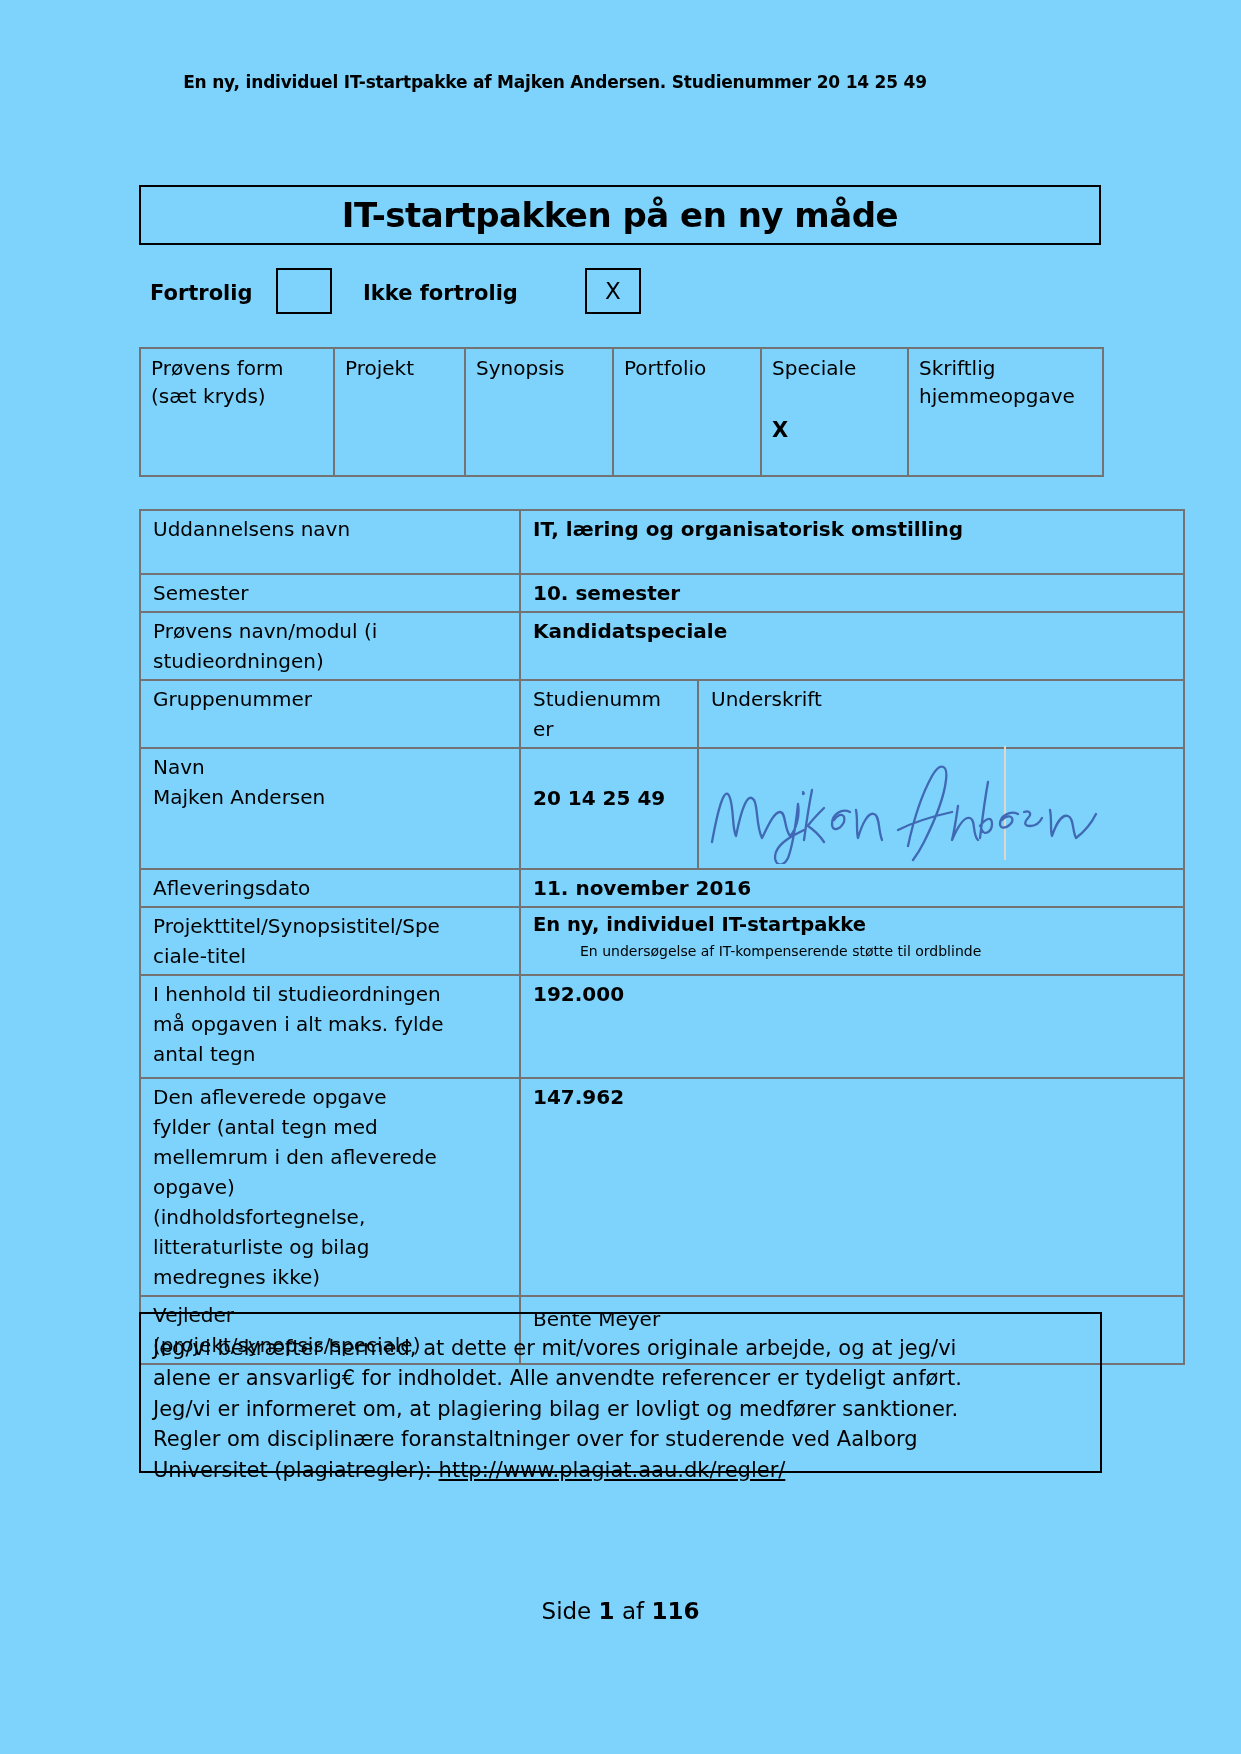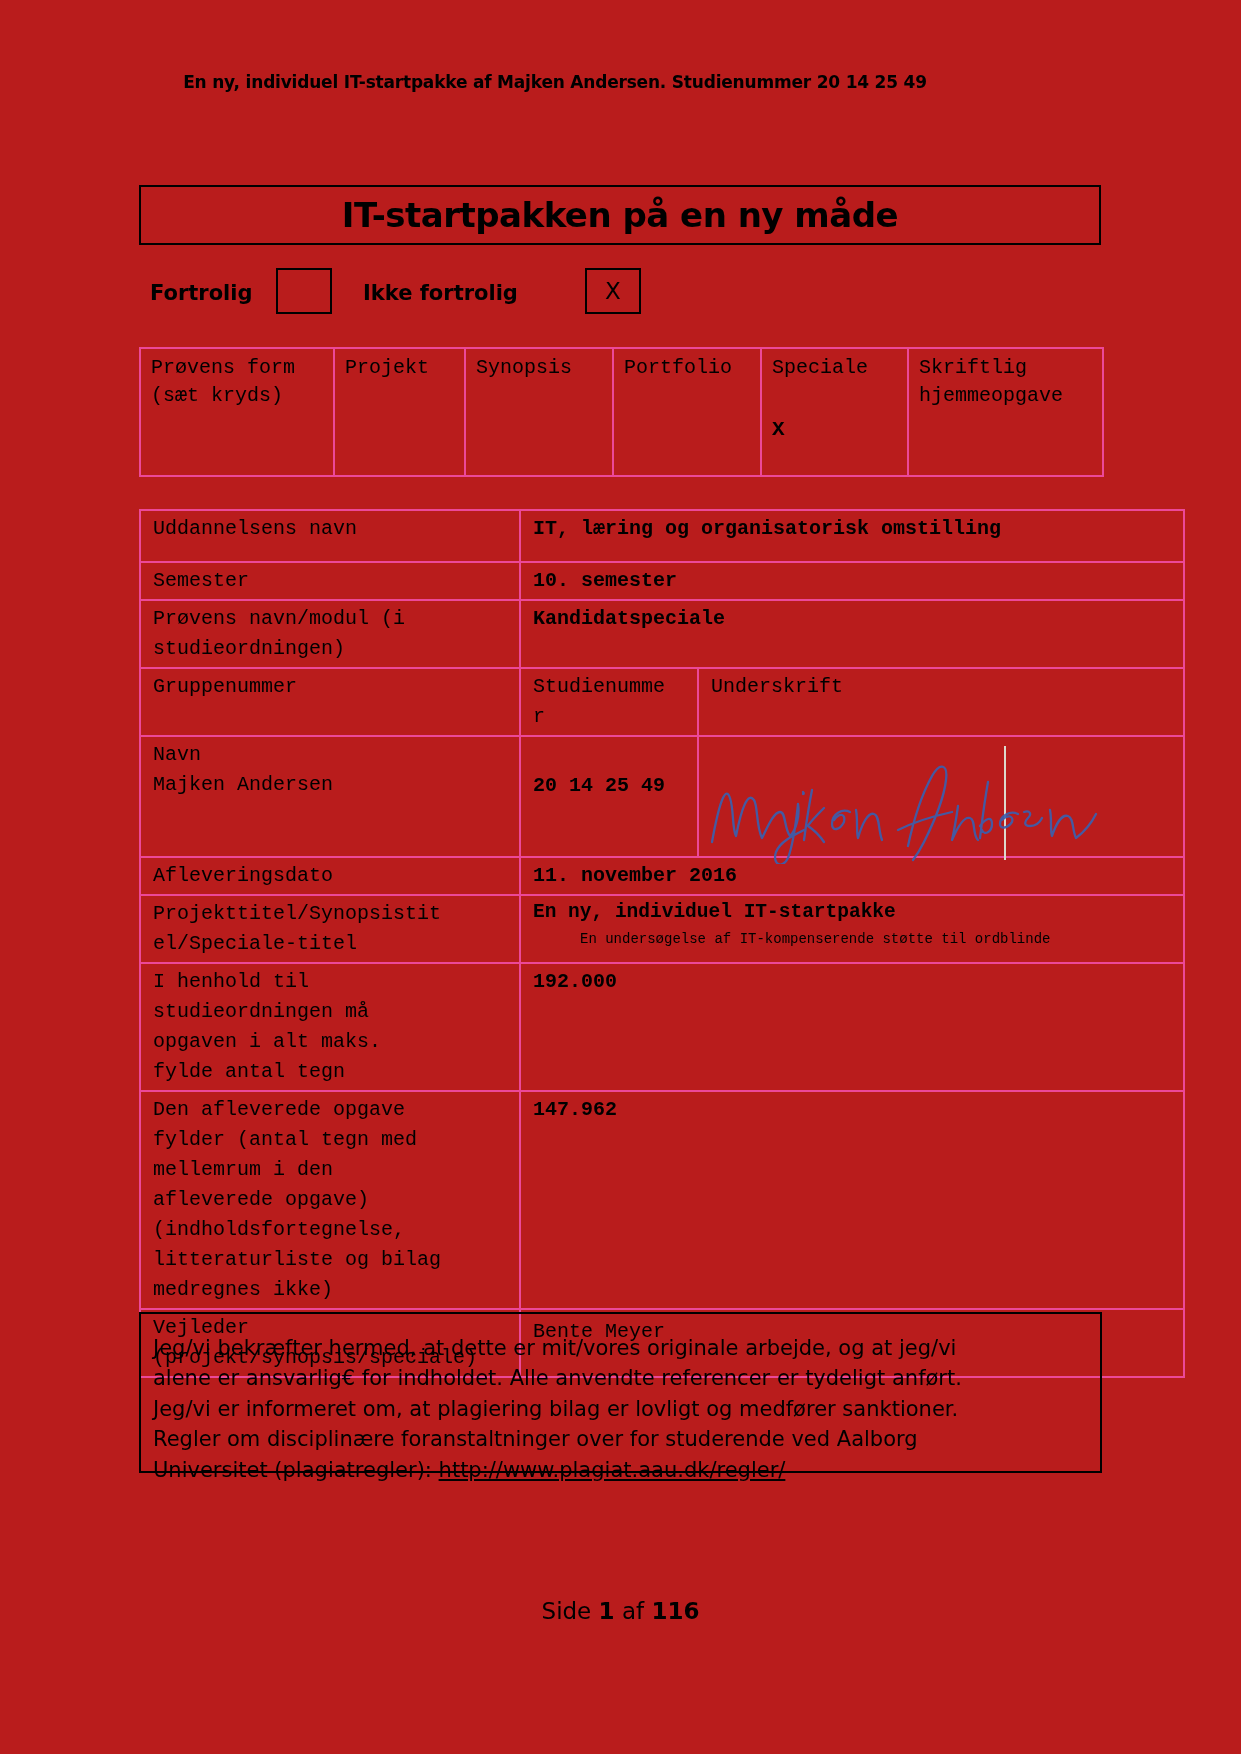--- a/index.html
+++ b/index.html
@@ -1,17 +1,17 @@
 <!DOCTYPE html>
 <html><head>
 <meta charset="utf-8">
 <style>
   html,body{margin:0;padding:0;background:#ffffff;}
   .page{
-    position:relative;width:1241px;height:1754px;background:#b91c1c;
+    position:relative;width:1241px;height:1754px;background:#7dd3fc;
     font-family:"DejaVu Sans","Liberation Sans",sans-serif;color:#000;
     overflow:hidden;
   }
   .doc-header{
     position:absolute;top:72px;left:0;width:1110px;text-align:center;
     font-size:17px;font-weight:bold;letter-spacing:-0.2px;
   }
   .title-box{
     position:absolute;left:139px;top:185px;width:962px;height:60px;
     border:2px solid #000;box-sizing:border-box;
@@ -22,21 +22,21 @@
   .conf-label.first{left:150px;}
   .conf-label.second{left:363px;}
   .conf-box{
     position:absolute;top:268px;width:56px;height:46px;border:2px solid #000;
     box-sizing:border-box;display:flex;align-items:center;justify-content:center;
     font-size:23px;font-weight:400;
   }
   .conf-box.first{left:276px;}
   .conf-box.second{left:585px;}
   table{border-collapse:collapse;table-layout:fixed;}
-  td{border:2px solid #ec4899;vertical-align:top;box-sizing:border-box;font-family:Liberation Mono, monospace;}
+  td{border:2px solid #737373;vertical-align:top;box-sizing:border-box;}
   .exam-table{position:absolute;left:139px;top:347px;width:963px;height:130px;}
   .exam-table td{font-size:20px;line-height:28px;padding:5px 8px 5px 10px;}
   .opt-x{font-weight:bold;font-size:21px;margin-top:34px;}
   .info-table{position:absolute;left:139px;top:509px;width:1044px;height:803px;}
   .info-table td{font-size:20px;line-height:30px;padding:3px 10px 3px 12px;}
   .info-table td.lbl{padding-right:70px;}
   .info-table td.lbl-breakall{word-break:break-all;}
   .val-bold{font-weight:bold;font-size:21px;}
   .cell-studienr{word-break:break-all;padding-right:30px !important;}
   .stud-value{font-weight:bold;font-size:21px;padding-top:34px !important;}
@@ -108,21 +108,21 @@
   </tbody>
     </table>
 
   <table class="info-table">
     <colgroup>
       <col style="width:380px">
         <col style="width:178px">
         <col style="width:486px">
     </colgroup>
     <tbody>
-        <tr style="height:52px">
+        <tr style="height:64px">
       <td class="lbl">Uddannelsens navn</td>
       <td colspan="2" class="val-bold">IT, læring og organisatorisk omstilling</td>
     </tr>
     <tr style="height:35px">
       <td class="lbl">Semester</td>
       <td colspan="2" class="val-bold">10. semester</td>
     </tr>
     <tr style="height:65px">
       <td class="lbl">Prøvens navn/modul (i studieordningen)</td>
       <td colspan="2" class="val-bold">Kandidatspeciale</td>

